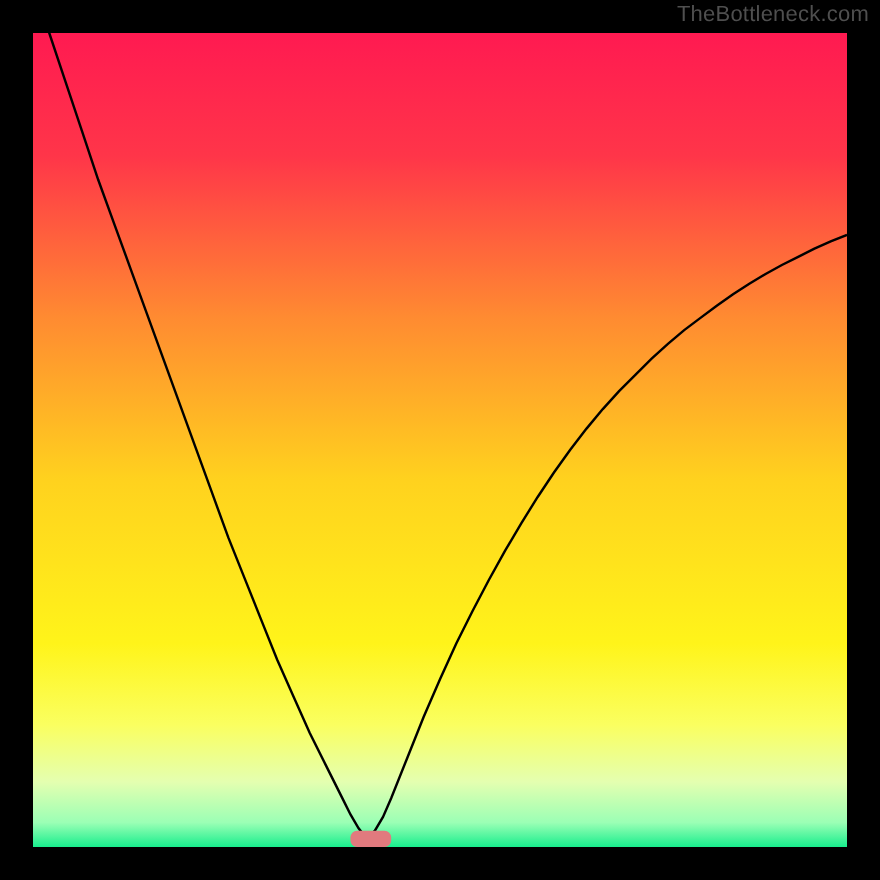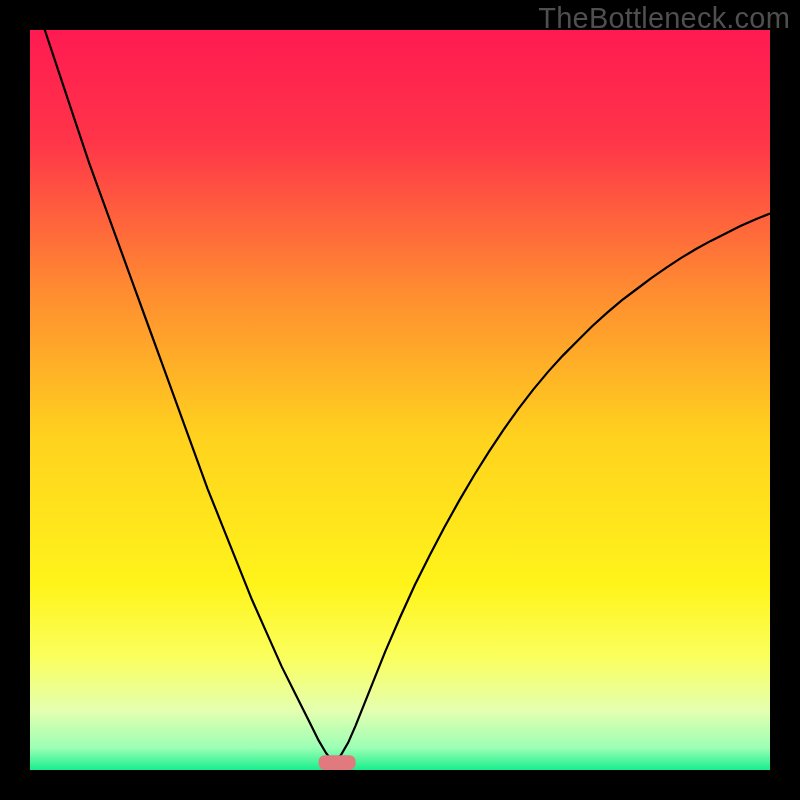--- a/index.html
+++ b/index.html
@@ -21,21 +21,21 @@
     position: absolute;
     left: 30px;
     top: 30px;
     width: 740px;
     height: 740px;
   }
   .watermark {
     position: absolute;
     top: 2px;
     right: 10px;
-    font-size: 29px;
+    font-size: 20px;
     color: #4f4f4f;
     letter-spacing: 0.2px;
     font-weight: 400;
   }
   svg { display: block; }
 </style>
 </head>
 <body>
 <div class="outer">
 

